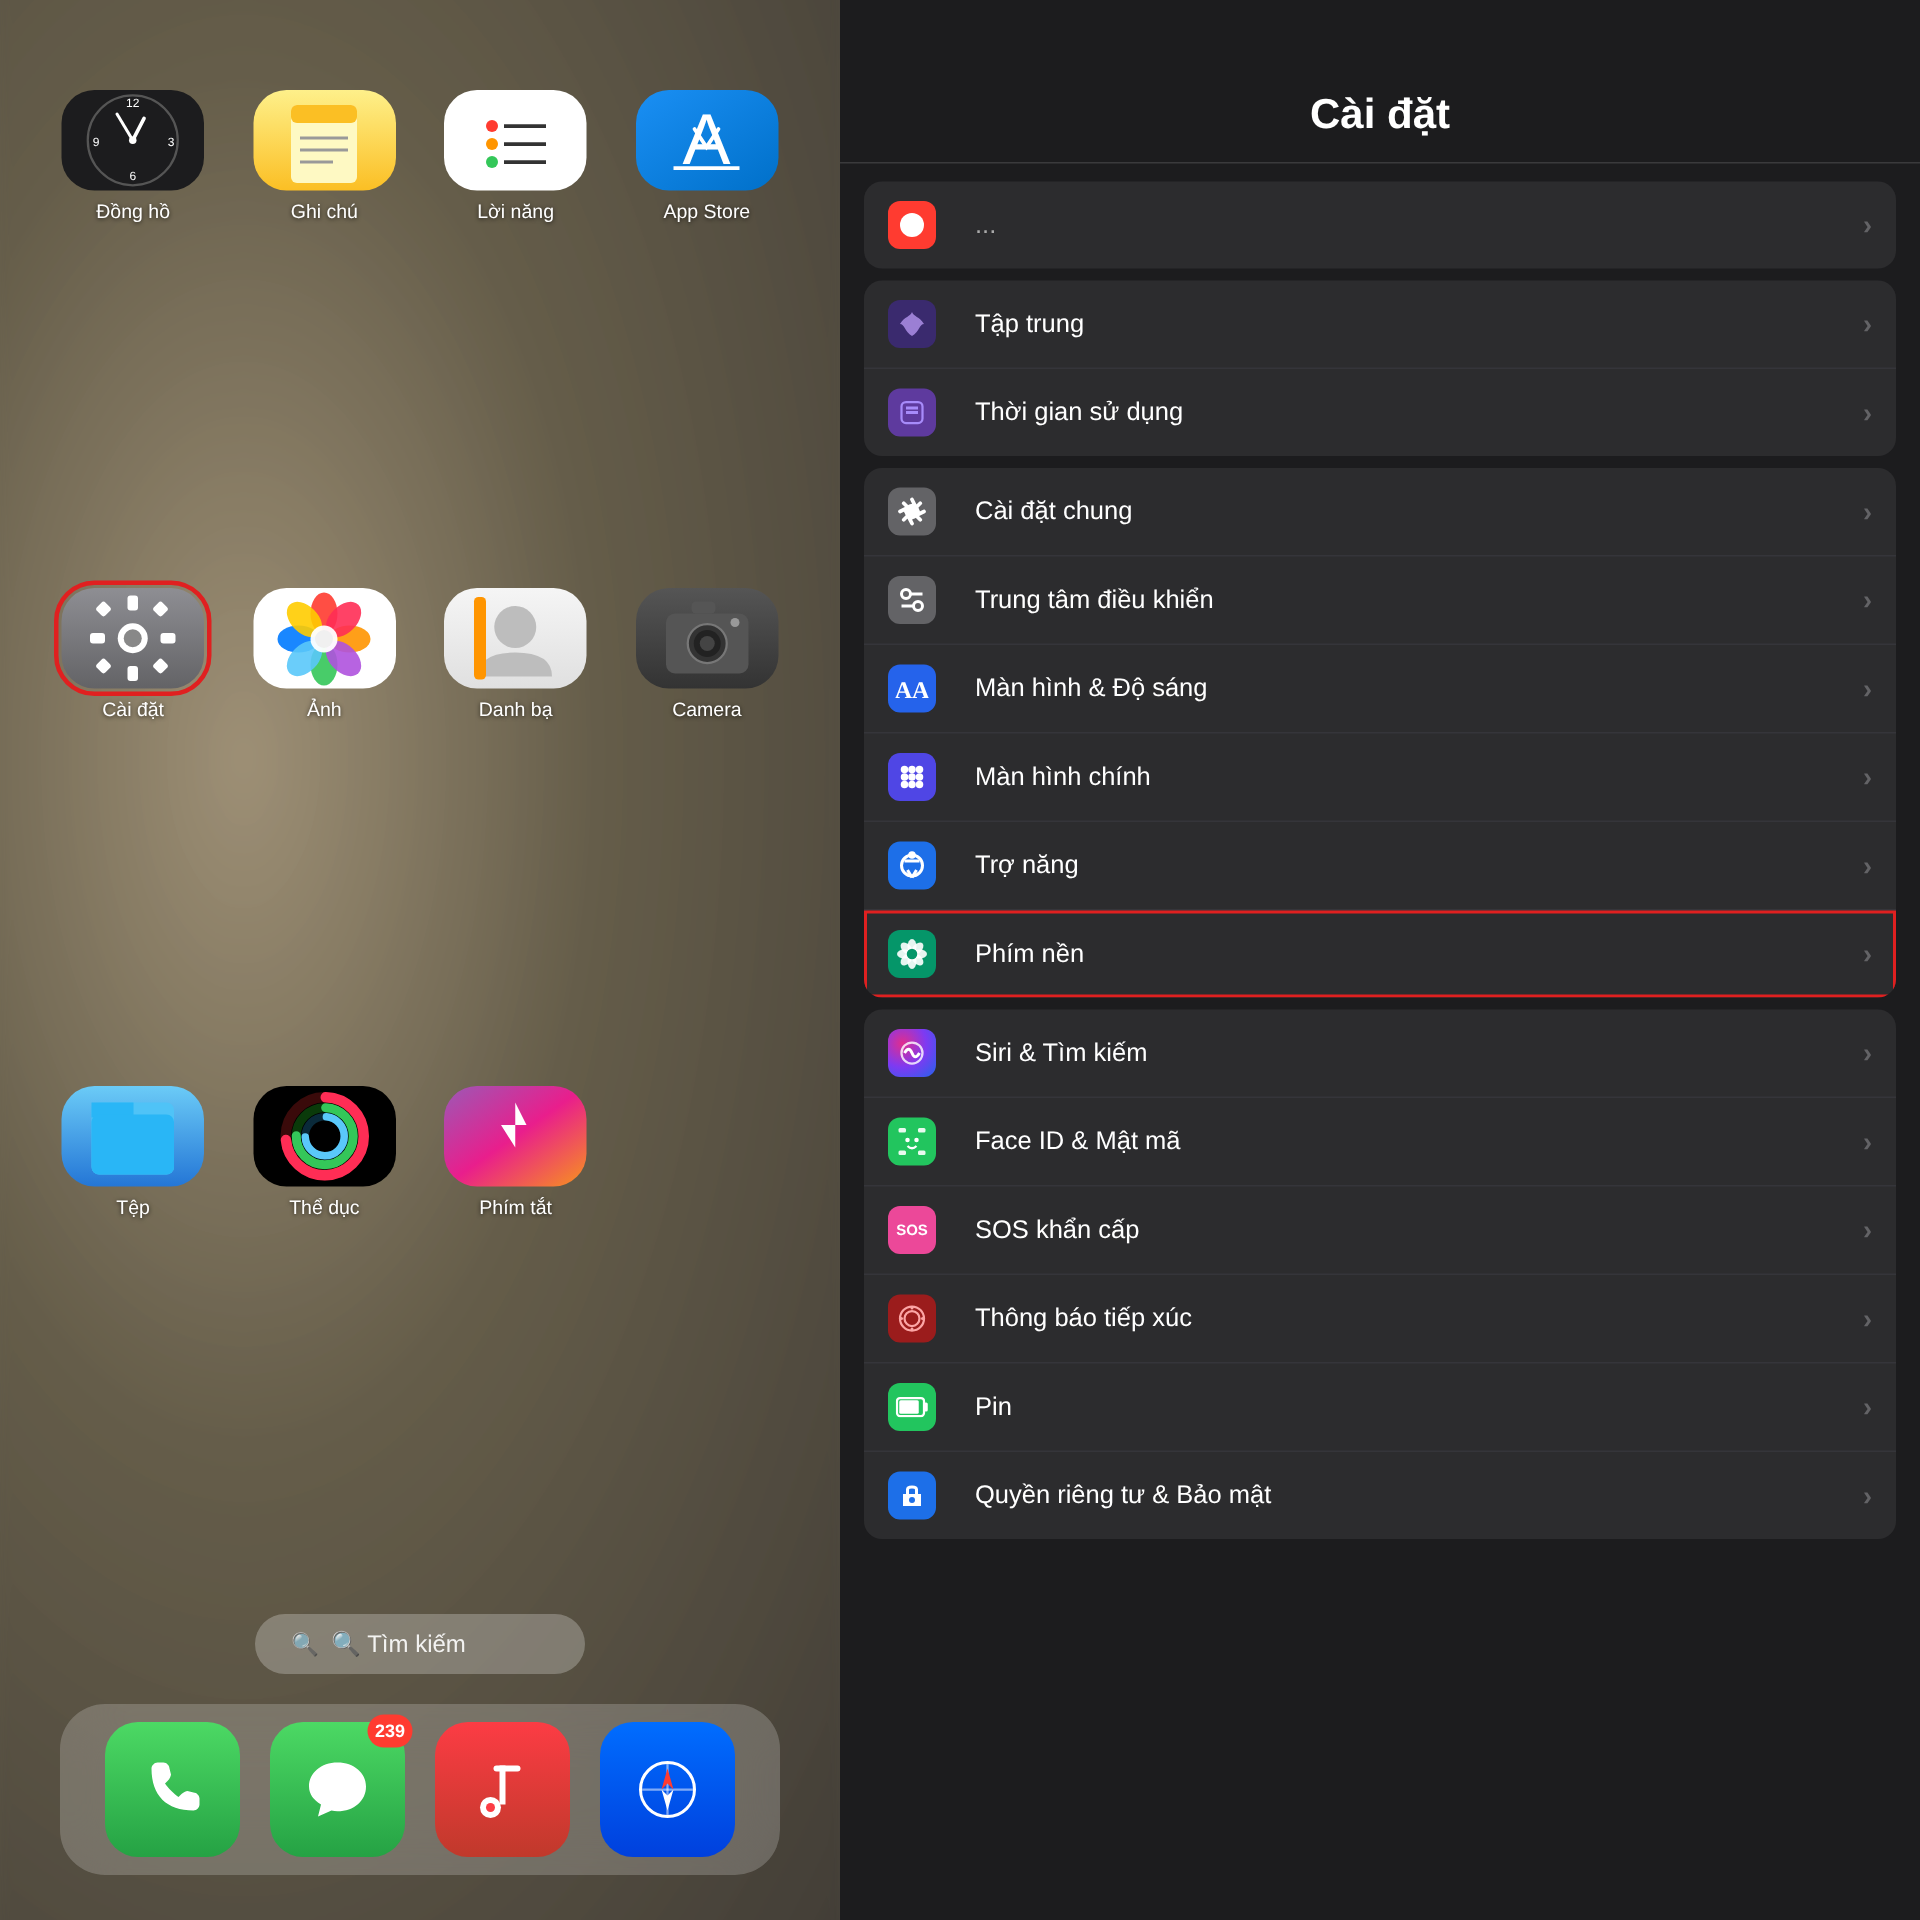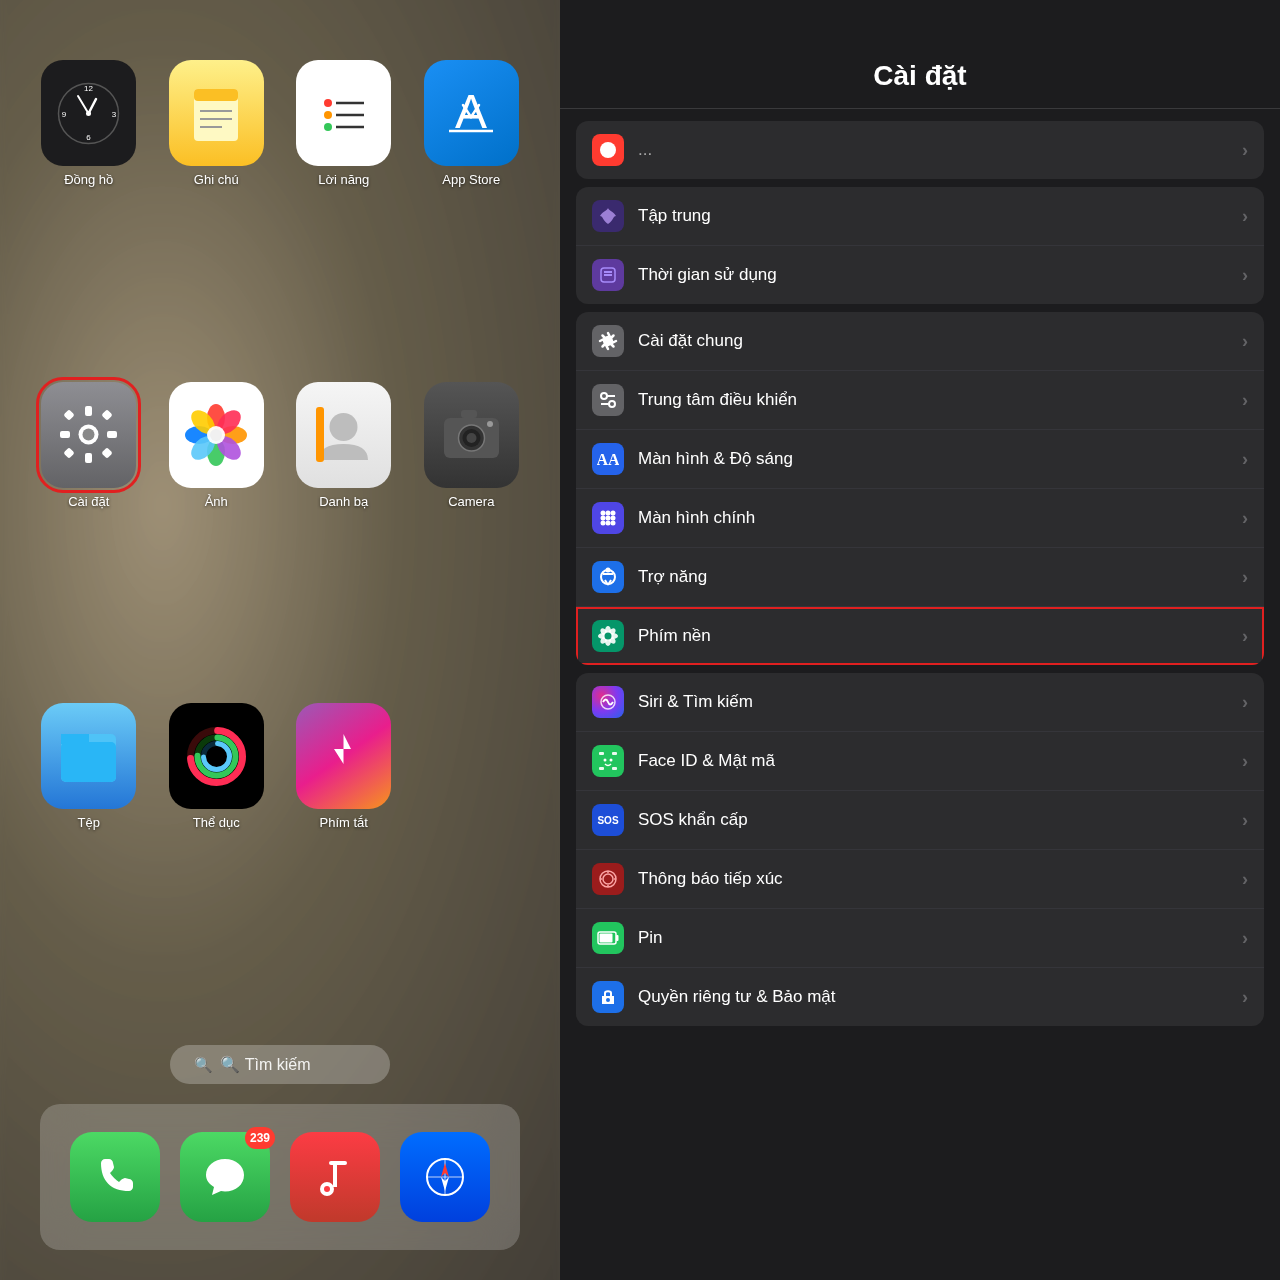--- a/index.html
+++ b/index.html
@@ -47,21 +47,21 @@
     .app-item {
       display: flex;
       flex-direction: column;
       align-items: center;
       gap: 6px;
       cursor: pointer;
     }
 
     .app-icon {
       width: 95px;
-      height: 106px;
+      height: 67px;
       border-radius: 22px;
       display: flex;
       align-items: center;
       justify-content: center;
       font-size: 48px;
       overflow: hidden;
       position: relative;
     }
 
     .app-icon.highlighted {
@@ -159,23 +159,23 @@
 
     .search-bar-text {
       color: rgba(255,255,255,0.9);
       font-size: 16px;
     }
 
     
     .dock {
       background: rgba(255,255,255,0.2);
       backdrop-filter: blur(20px);
-      border-radius: 20px;
+      border-radius: 30px;
       margin: 0 10px 30px;
-      padding: 28px 20px;
+      padding: 12px 20px;
       display: flex;
       justify-content: space-around;
       align-items: center;
     }
 
     .dock-app {
       display: flex;
       flex-direction: column;
       align-items: center;
       gap: 4px;
@@ -262,21 +262,21 @@
       border-radius: 12px;
     }
 
     .row-icon {
       width: 32px;
       height: 32px;
       border-radius: 8px;
       display: flex;
       align-items: center;
       justify-content: center;
-      margin-right: 14px;
+      margin-right: 26px;
       font-size: 18px;
       flex-shrink: 0;
     }
 
     .row-label {
       flex: 1;
       color: white;
       font-size: 17px;
       font-weight: 400;
     }
@@ -291,21 +291,21 @@
     .icon-focus { background: #3a2a6e; color: #9370db; }
     .icon-screentime { background: #5e3a9e; color: #c084fc; }
     .icon-general { background: #636366; color: white; }
     .icon-control { background: #636366; color: white; }
     .icon-display { background: #2563eb; color: white; }
     .icon-homescreen { background: #4f46e5; color: white; }
     .icon-accessibility { background: #1d6fe8; color: white; }
     .icon-wallpaper { background: #059669; color: white; }
     .icon-siri { background: linear-gradient(135deg, #e02d8e, #7e3af2, #2563eb); color: white; }
     .icon-faceid { background: #22c55e; color: white; }
-    .icon-sos { background: #1d4ed8; color: white; font-size: 12px; font-weight: 800; }
+    .icon-sos { background: #ec4899; color: white; font-size: 12px; font-weight: 800; }
     .icon-exposure { background: #dc2626; color: white; }
     .icon-battery { background: #22c55e; color: white; }
     .icon-privacy { background: #1d6fe8; color: white; }
 
     
     .clock-svg {
       width: 65px;
       height: 65px;
     }
 

